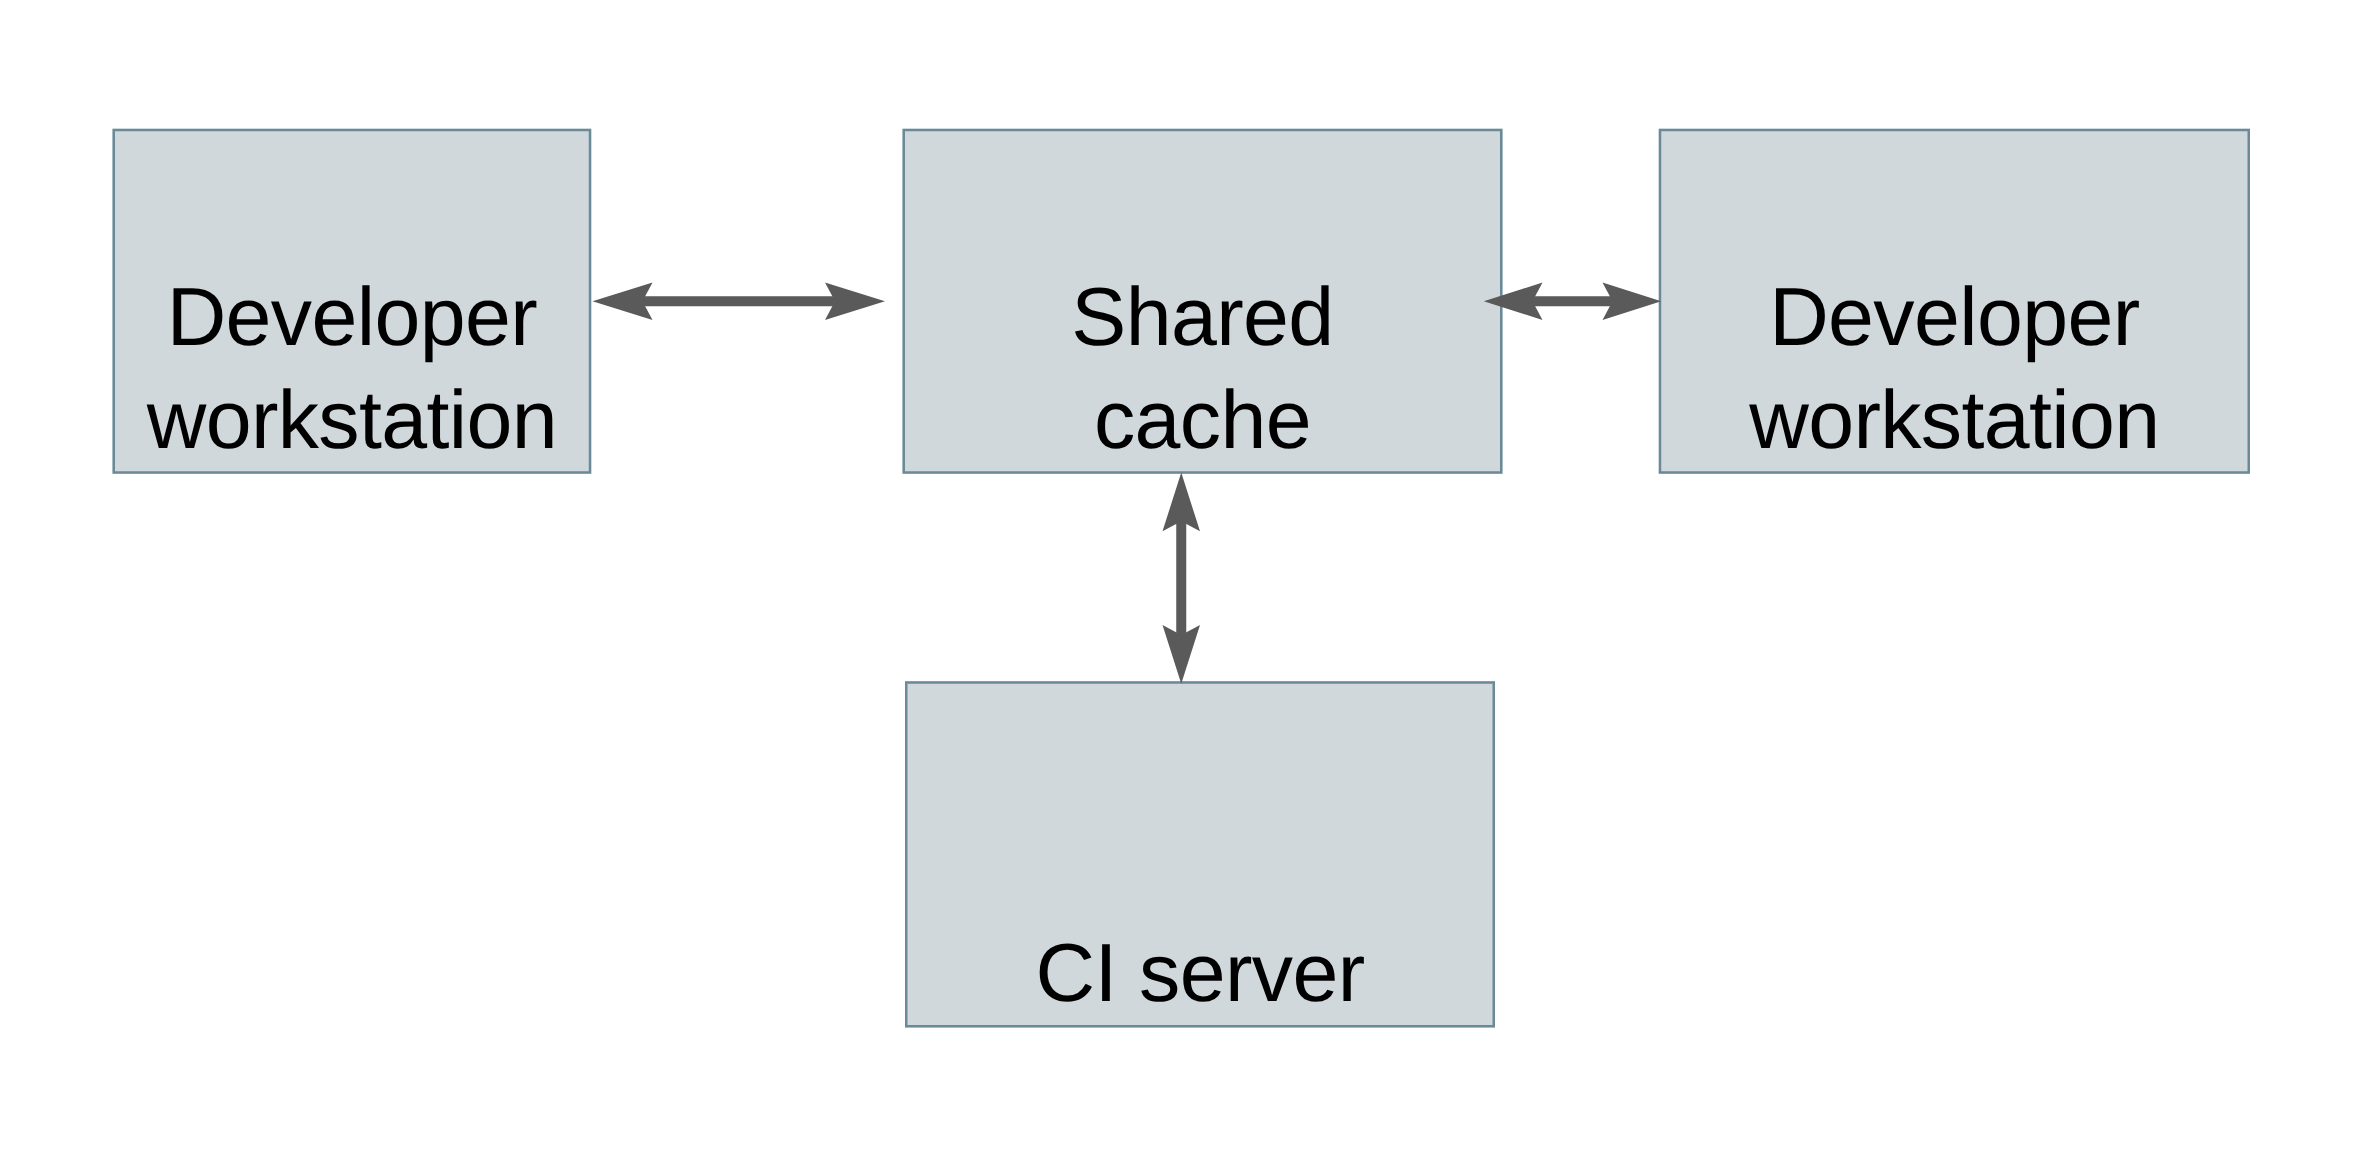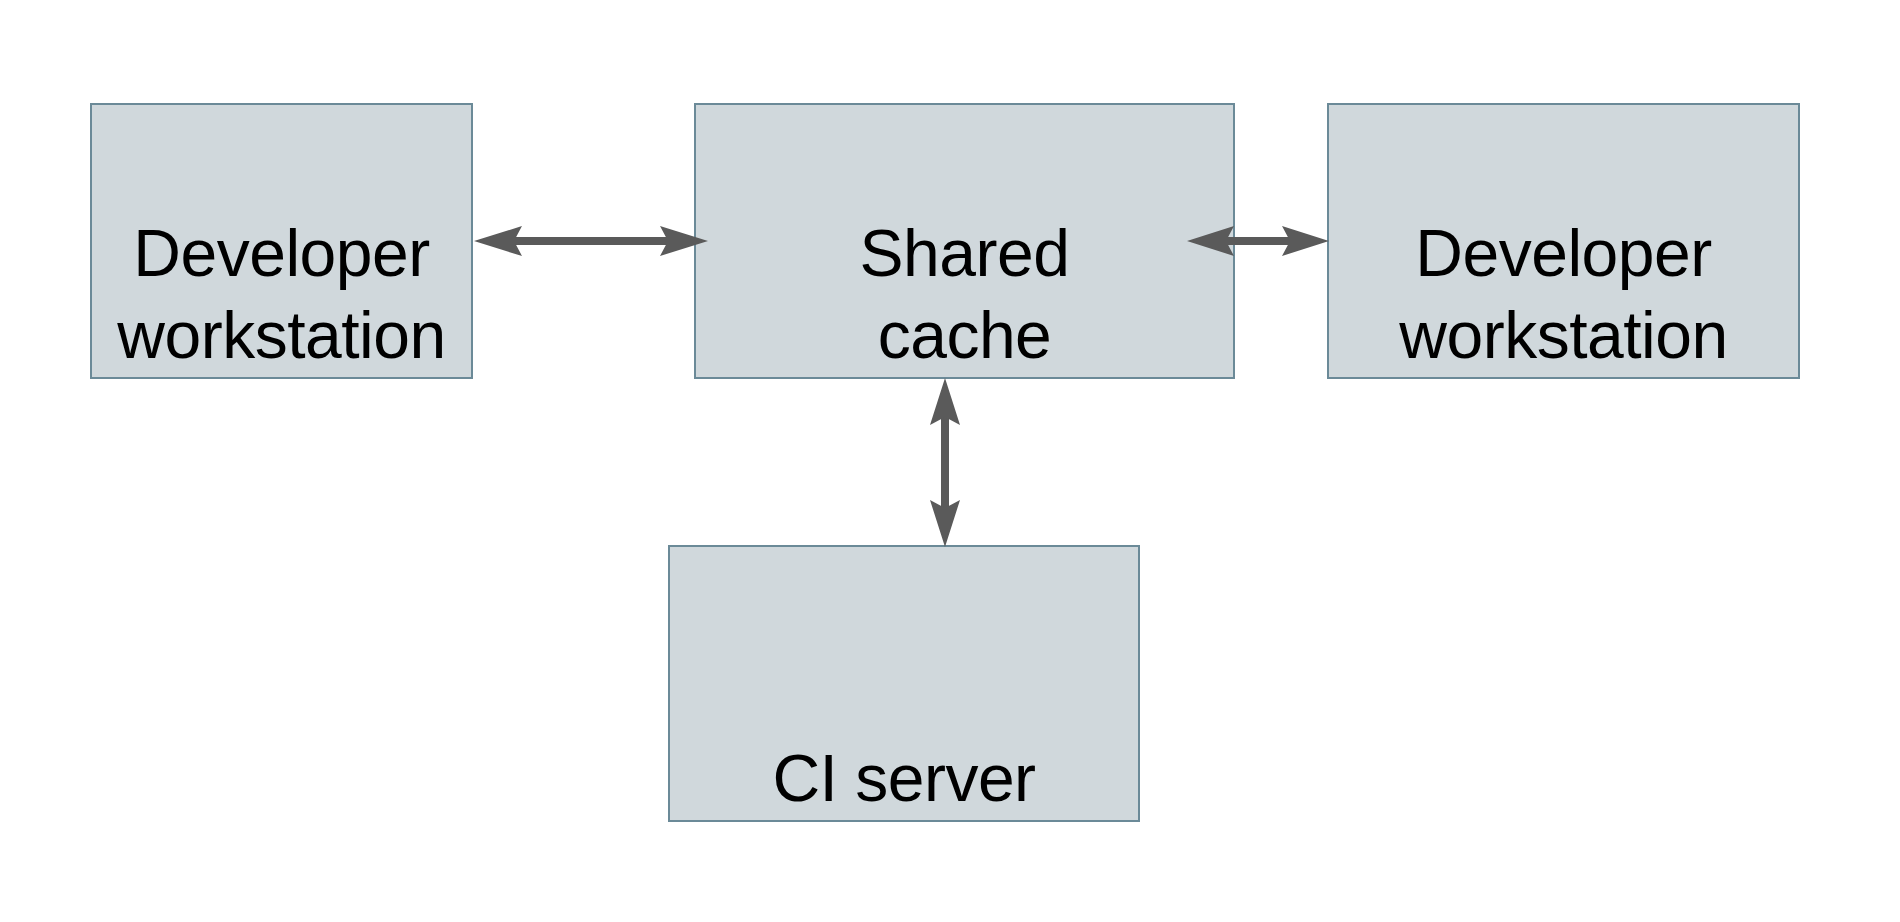--- a/index.html
+++ b/index.html
@@ -32,23 +32,23 @@
     font-family: "Liberation Sans", sans-serif;
     font-size: 66px;
     line-height: 1.24;
     color: #000000;
     font-weight: 400;
     letter-spacing: -0.5px;
     white-space: pre-line;
     padding: 0 8px;
   }
   #node-dev-left  { left: 90px;  top: 103px; width: 383px;  height: 276px; }
-  #node-cache     { left: 694px; top: 103px; width: 541px;  height: 276px; }
+  #node-cache     { left: 722px; top: 103px; width: 480px;  height: 276px; }
   #node-dev-right { left: 1327px;top: 103px; width: 473px;  height: 276px; }
-  #node-ci        { left: 668px; top: 545px; width: 472px;  height: 277px; }
+  #node-ci        { left: 724px; top: 545px; width: 472px;  height: 277px; }
 
   .edge {
     position: absolute;
     overflow: visible;
   }
   #edge-left-cache  { left: 470px; top: 212px; width: 242px; height: 58px; }
   #edge-cache-right { left: 1184px;top: 212px; width: 148px; height: 58px; }
   #edge-cache-ci    { left: 916px; top: 375px; width: 58px;  height: 175px; }
 </style>
 </head>

